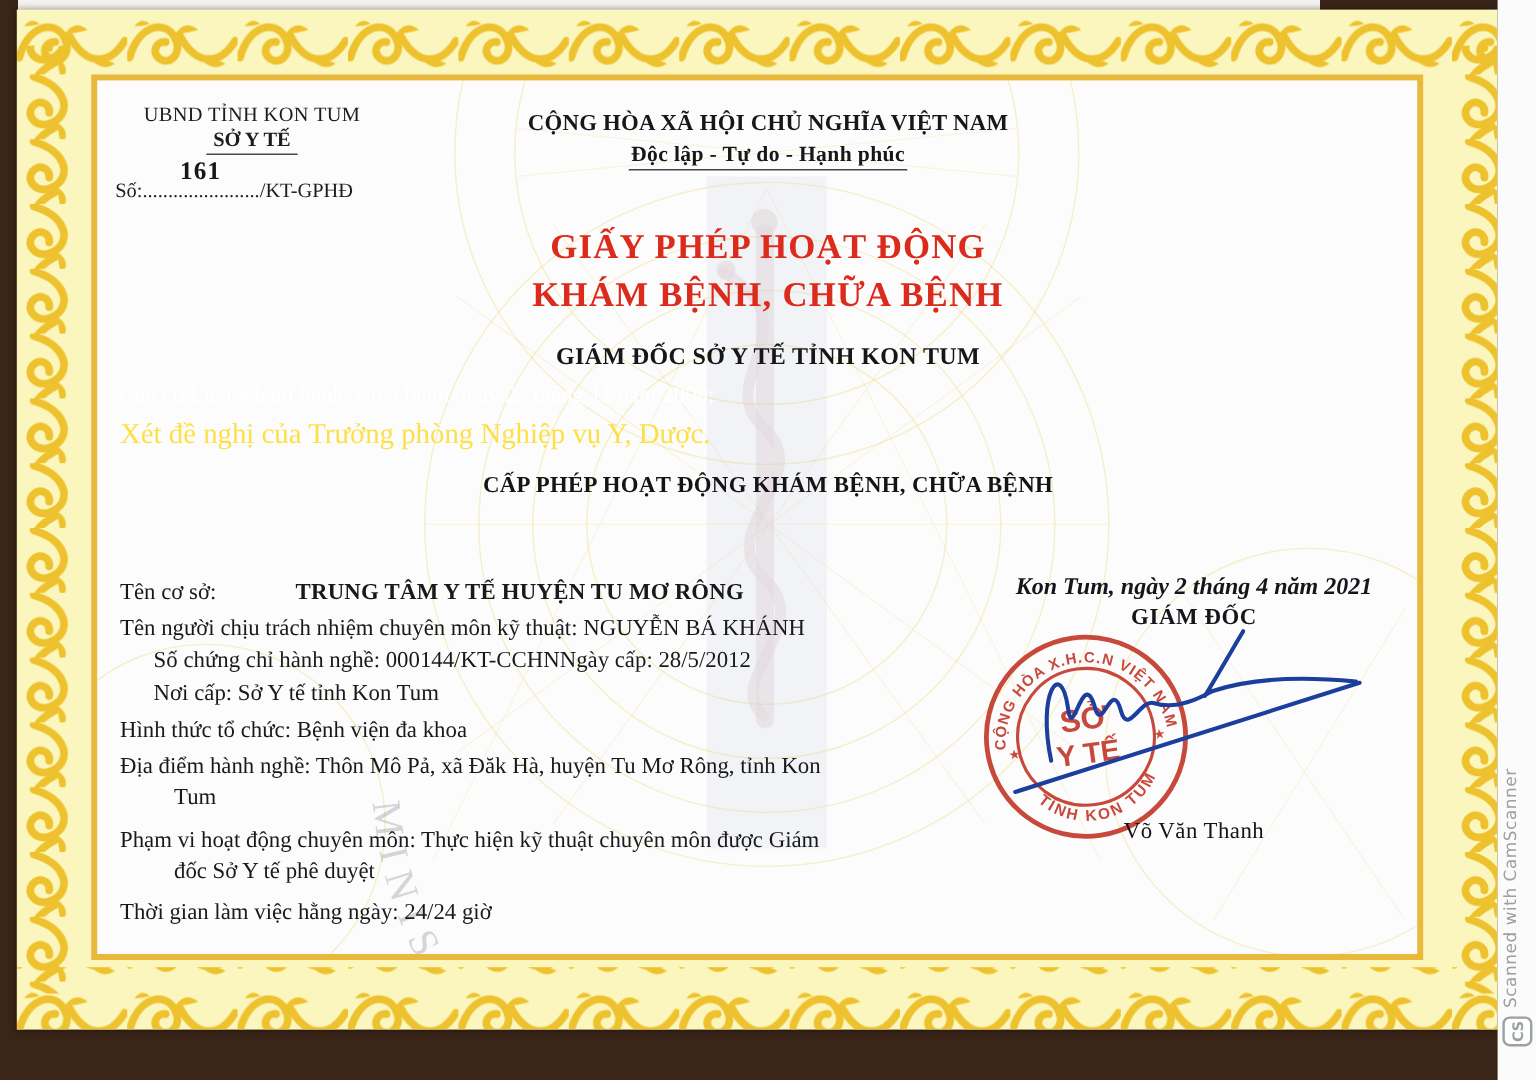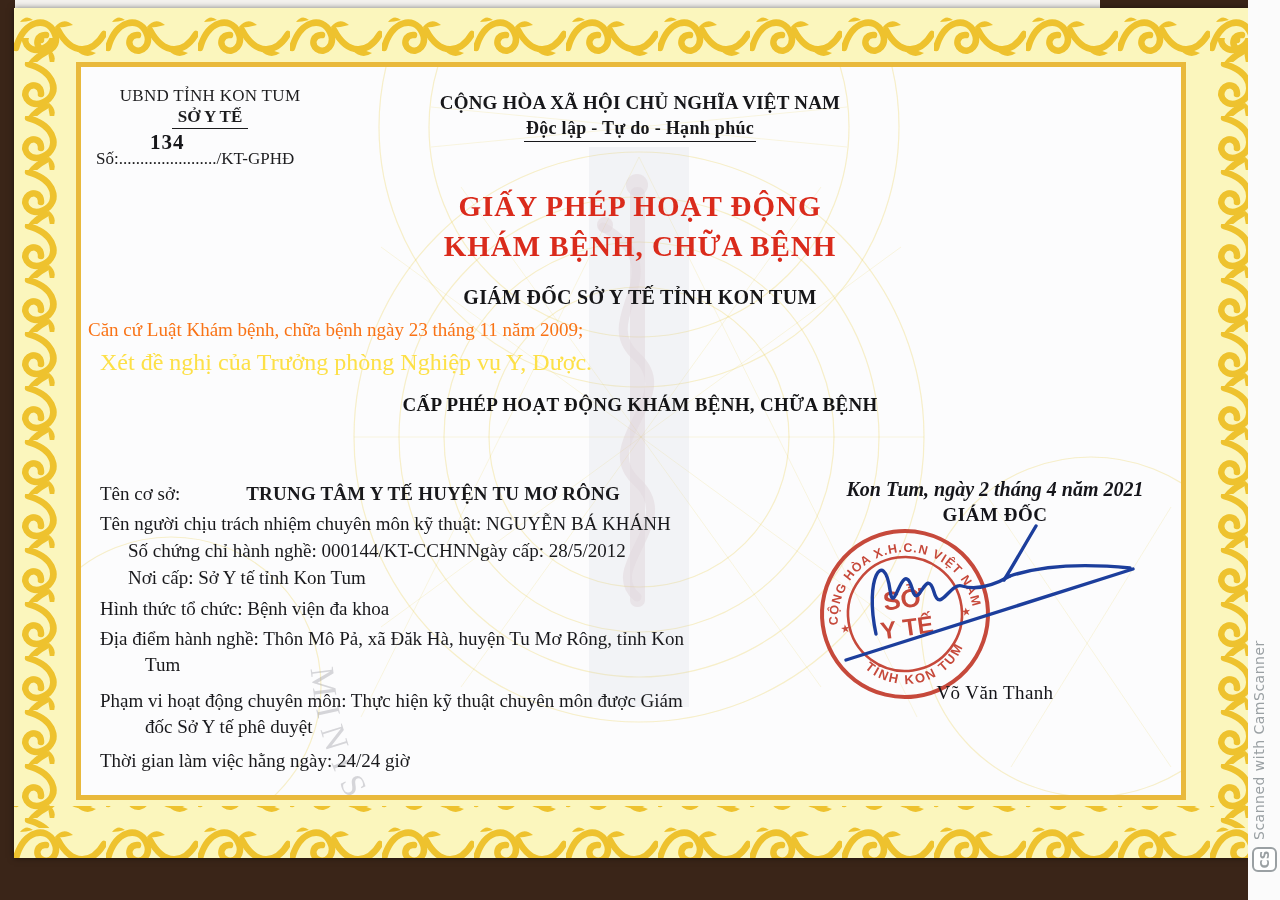--- a/index.html
+++ b/index.html
@@ -29,21 +29,21 @@
   .hdr-right { position:absolute; left:385px; top:92px; width:510px; text-align:center; color:#17171a; }
   .hdr-right .l1 { font-size:19px; font-weight:bold; letter-spacing:.2px; }
   .hdr-right .l2 { font-size:18px; font-weight:bold; display:inline-block; border-bottom:1.8px solid #17171a; padding:0 2px 2px; margin-top:4px; letter-spacing:.3px; }
 
   
   .doc-title { position:absolute; left:330px; top:186px; width:620px; text-align:center;
                color:#da2b1c; font-weight:bold; font-size:29px; line-height:40px; letter-spacing:1px; }
   .issuer { position:absolute; left:280px; top:286px; width:720px; text-align:center;
             color:#161618; font-weight:bold; font-size:20px; letter-spacing:.3px; }
 
-  .preamble1 { position:absolute; left:88px; top:319px; font-size:19px; color:#f97316; }
+  .preamble1 { position:absolute; left:100px; top:319px; font-size:19px; color:#ffffff; }
   .preamble2 { position:absolute; left:100px; top:349px; font-size:24px; color:#fde047; }
 
   .grant { position:absolute; left:240px; top:394px; width:800px; text-align:center;
            font-size:19px; font-weight:bold; color:#141416; letter-spacing:.3px; }
 
   
   .fld { position:absolute; font-size:19px; color:#19191c; white-space:nowrap; }
   .f-tencoso   { left:100px; top:483px; }
   .f-tencoso .val { font-weight:bold; margin-left:66px; letter-spacing:.2px; }
   .f-nguoi     { left:100px; top:513px; }
@@ -139,21 +139,21 @@
           <textPath href="#arcWM" startOffset="4%">MINISTRY OF HEALTH</textPath>
         </text>
       </svg>
     </div>
   </div>
 
   <div class="hdr-left">
     <div class="l1">UBND TỈNH KON TUM</div>
     <div><span class="l2">SỞ Y TẾ</span></div>
   </div>
-  <div class="hand-number">134</div>
+  <div class="hand-number">161</div>
   <div class="so-line">Số:......................./KT-GPHĐ</div>
 
   <div class="hdr-right">
     <div class="l1">CỘNG HÒA XÃ HỘI CHỦ NGHĨA VIỆT NAM</div>
     <div><span class="l2">Độc lập - Tự do - Hạnh phúc</span></div>
   </div>
 
   <div class="doc-title">
     <div>GIẤY PHÉP HOẠT ĐỘNG</div>
     <div>KHÁM BỆNH, CHỮA BỆNH</div>

